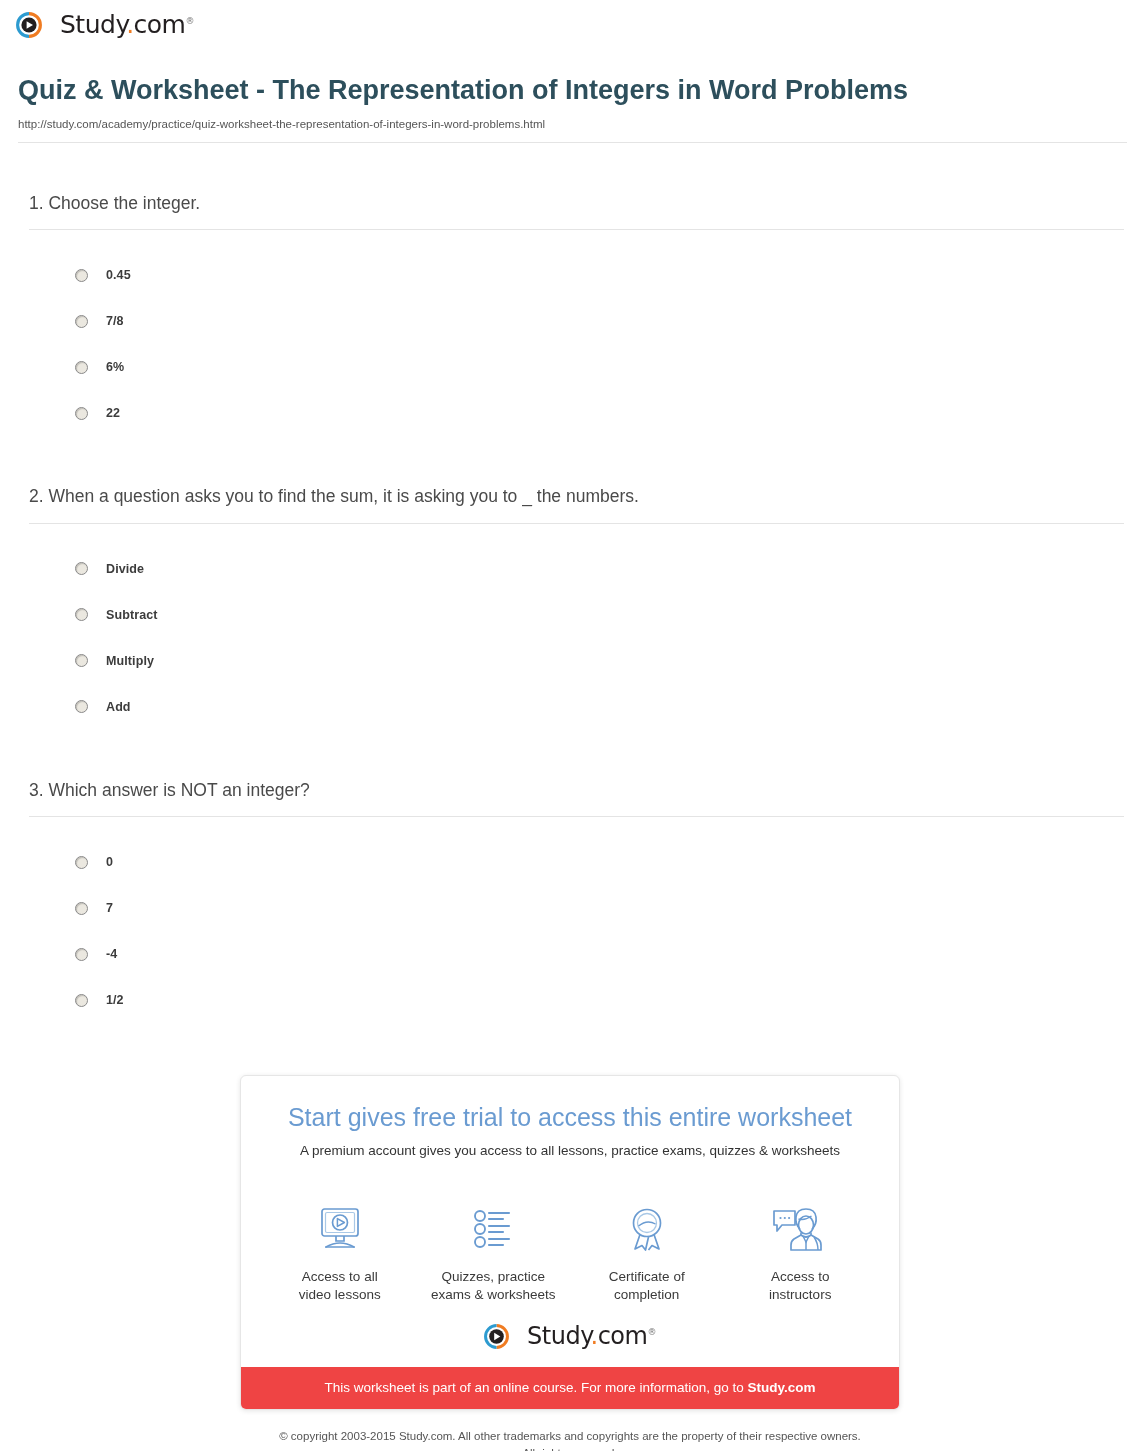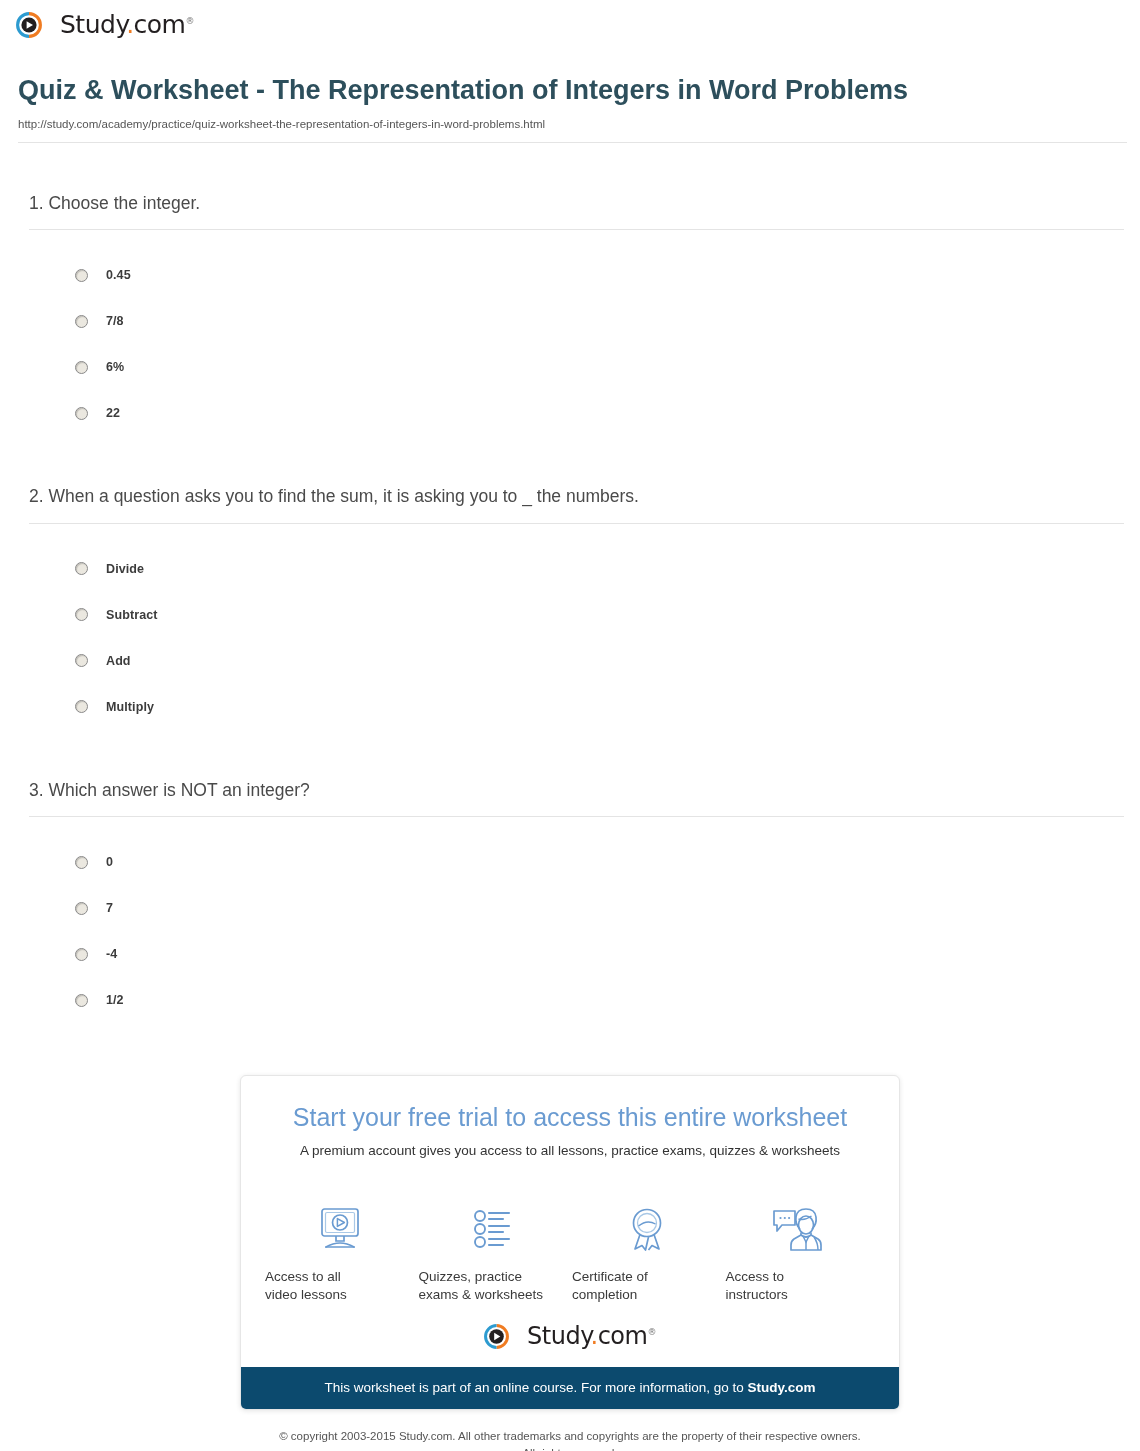--- a/index.html
+++ b/index.html
@@ -154,20 +154,21 @@
     line-height: 1.3;
   }
   .features {
     display: flex;
     justify-content: space-between;
     padding: 28px 24px 4px 24px;
     gap: 4px;
   }
   .feature {
     flex: 1 1 0;
+    text-align: center;
   }
   .feature-icon {
     height: 52px;
     display: flex;
     align-items: center;
     justify-content: center;
     margin-bottom: 12px;
   }
   .feature-icon svg { display: block; }
   .feature-label {
@@ -177,21 +178,21 @@
   }
   .promo-logo {
     display: flex;
     justify-content: center;
     padding: 16px 0 18px 0;
   }
   .promo-logo .logo-text { font-size: 24px; }
   .promo-logo .logo-mark { width: 25px; height: 25px; }
 
   .promo-banner {
-    background: #0c4a6e;
+    background: #ef4444;
     color: #ffffff;
     text-align: center;
     font-size: 13.5px;
     padding: 13px 10px;
     line-height: 1.2;
   }
   .promo-banner b { font-weight: bold; }
 
   
   .footer {
@@ -255,25 +256,25 @@
       <li class="option">
         <span class="radio"></span>
         <span class="option-label">Divide</span>
       </li>
       <li class="option">
         <span class="radio"></span>
         <span class="option-label">Subtract</span>
       </li>
       <li class="option">
         <span class="radio"></span>
+        <span class="option-label">Multiply</span>
+      </li>
+      <li class="option">
+        <span class="radio"></span>
         <span class="option-label">Add</span>
-      </li>
-      <li class="option">
-        <span class="radio"></span>
-        <span class="option-label">Multiply</span>
       </li>
     </ul>
   </section>
 
   <section class="question-block">
     <p class="q-text">3. Which answer is NOT an integer?</p>
     <hr class="rule">
     <ul class="options">
       <li class="option">
         <span class="radio"></span>
@@ -293,21 +294,21 @@
       </li>
     </ul>
   </section>
 
 </div>
 
 <div class="promo-wrap">
   <div class="promo-card">
 
     <div class="promo-body">
-      <h2 class="promo-title">Start your free trial to access this entire worksheet</h2>
+      <h2 class="promo-title">Start gives free trial to access this entire worksheet</h2>
       <p class="promo-sub">A premium account gives you access to all lessons, practice exams, quizzes &amp; worksheets</p>
     </div>
 
     <div class="features">
 
       <div class="feature">
         <div class="feature-icon">
           <svg width="52" height="48" viewBox="0 0 52 48">
             <rect x="8" y="3" width="36" height="27" rx="2.5" fill="none" stroke="#6a9bd1" stroke-width="1.7"></rect>
             <rect x="11.5" y="6.5" width="29" height="20" rx="1.5" fill="none" stroke="#a9c8e6" stroke-width="1.2"></rect>

